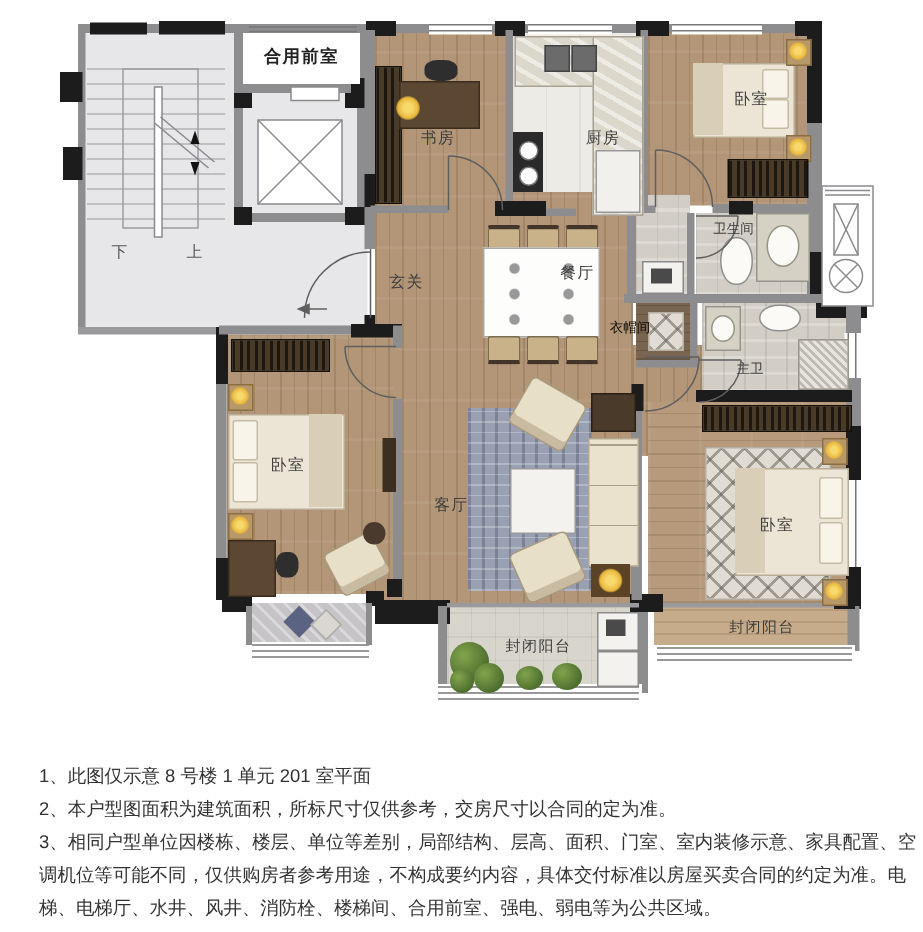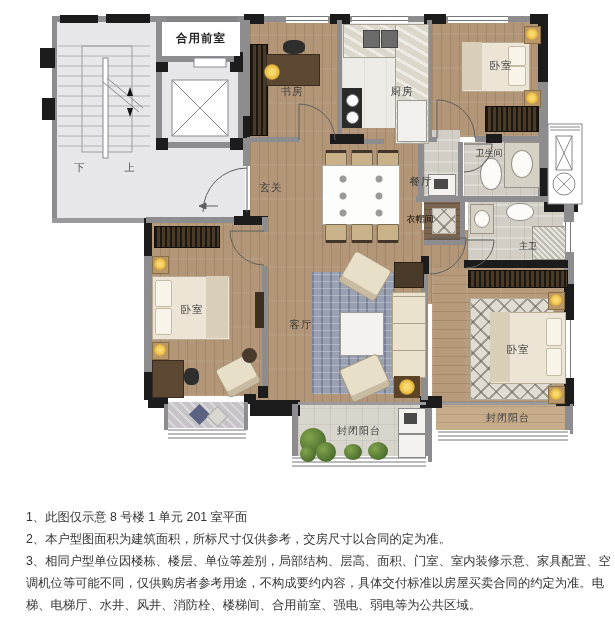--- a/index.html
+++ b/index.html
@@ -381,25 +381,25 @@
   </svg>
 
   <span class="lbl bold" style="left:201px;top:38px">合用前室</span>
   <span class="lbl" style="left:80px;top:168px;color:#55555a">下</span>
   <span class="lbl" style="left:130px;top:168px;color:#55555a">上</span>
   <span class="lbl" style="left:292px;top:92px">书房</span>
   <span class="lbl" style="left:402px;top:92px">厨房</span>
   <span class="lbl" style="left:501px;top:66px">卧室</span>
   <span class="lbl small" style="left:489px;top:153px">卫生间</span>
   <span class="lbl" style="left:271px;top:188px">玄关</span>
-  <span class="lbl" style="left:421px;top:182px">餐厅</span>
+  <span class="lbl" style="left:385px;top:182px">餐厅</span>
   <span class="lbl small" style="left:420px;top:219px;color:#16100a">衣帽间</span>
-  <span class="lbl small" style="left:528px;top:246px">主卫</span>
+  <span class="lbl small" style="left:500px;top:246px">主卫</span>
   <span class="lbl" style="left:192px;top:310px">卧室</span>
-  <span class="lbl" style="left:301px;top:325px">客厅</span>
+  <span class="lbl" style="left:301px;top:337px">客厅</span>
   <span class="lbl" style="left:518px;top:350px">卧室</span>
   <span class="lbl" style="left:359px;top:431px;font-size:10px">封闭阳台</span>
   <span class="lbl" style="left:508px;top:418px;font-size:10px">封闭阳台</span>
  </div>
 
  <div class="notes">
    <p>1、此图仅示意 8 号楼 1 单元 201 室平面</p>
    <p>2、本户型图面积为建筑面积，所标尺寸仅供参考，交房尺寸以合同的定为准。</p>
    <p>3、相同户型单位因楼栋、楼层、单位等差别，局部结构、层高、面积、门室、室内装修示意、家具配置、空调机位等可能不同，仅供购房者参考用途，不构成要约内容，具体交付标准以房屋买卖合同的约定为准。电梯、电梯厅、水井、风井、消防栓、楼梯间、合用前室、强电、弱电等为公共区域。</p>
  </div>

